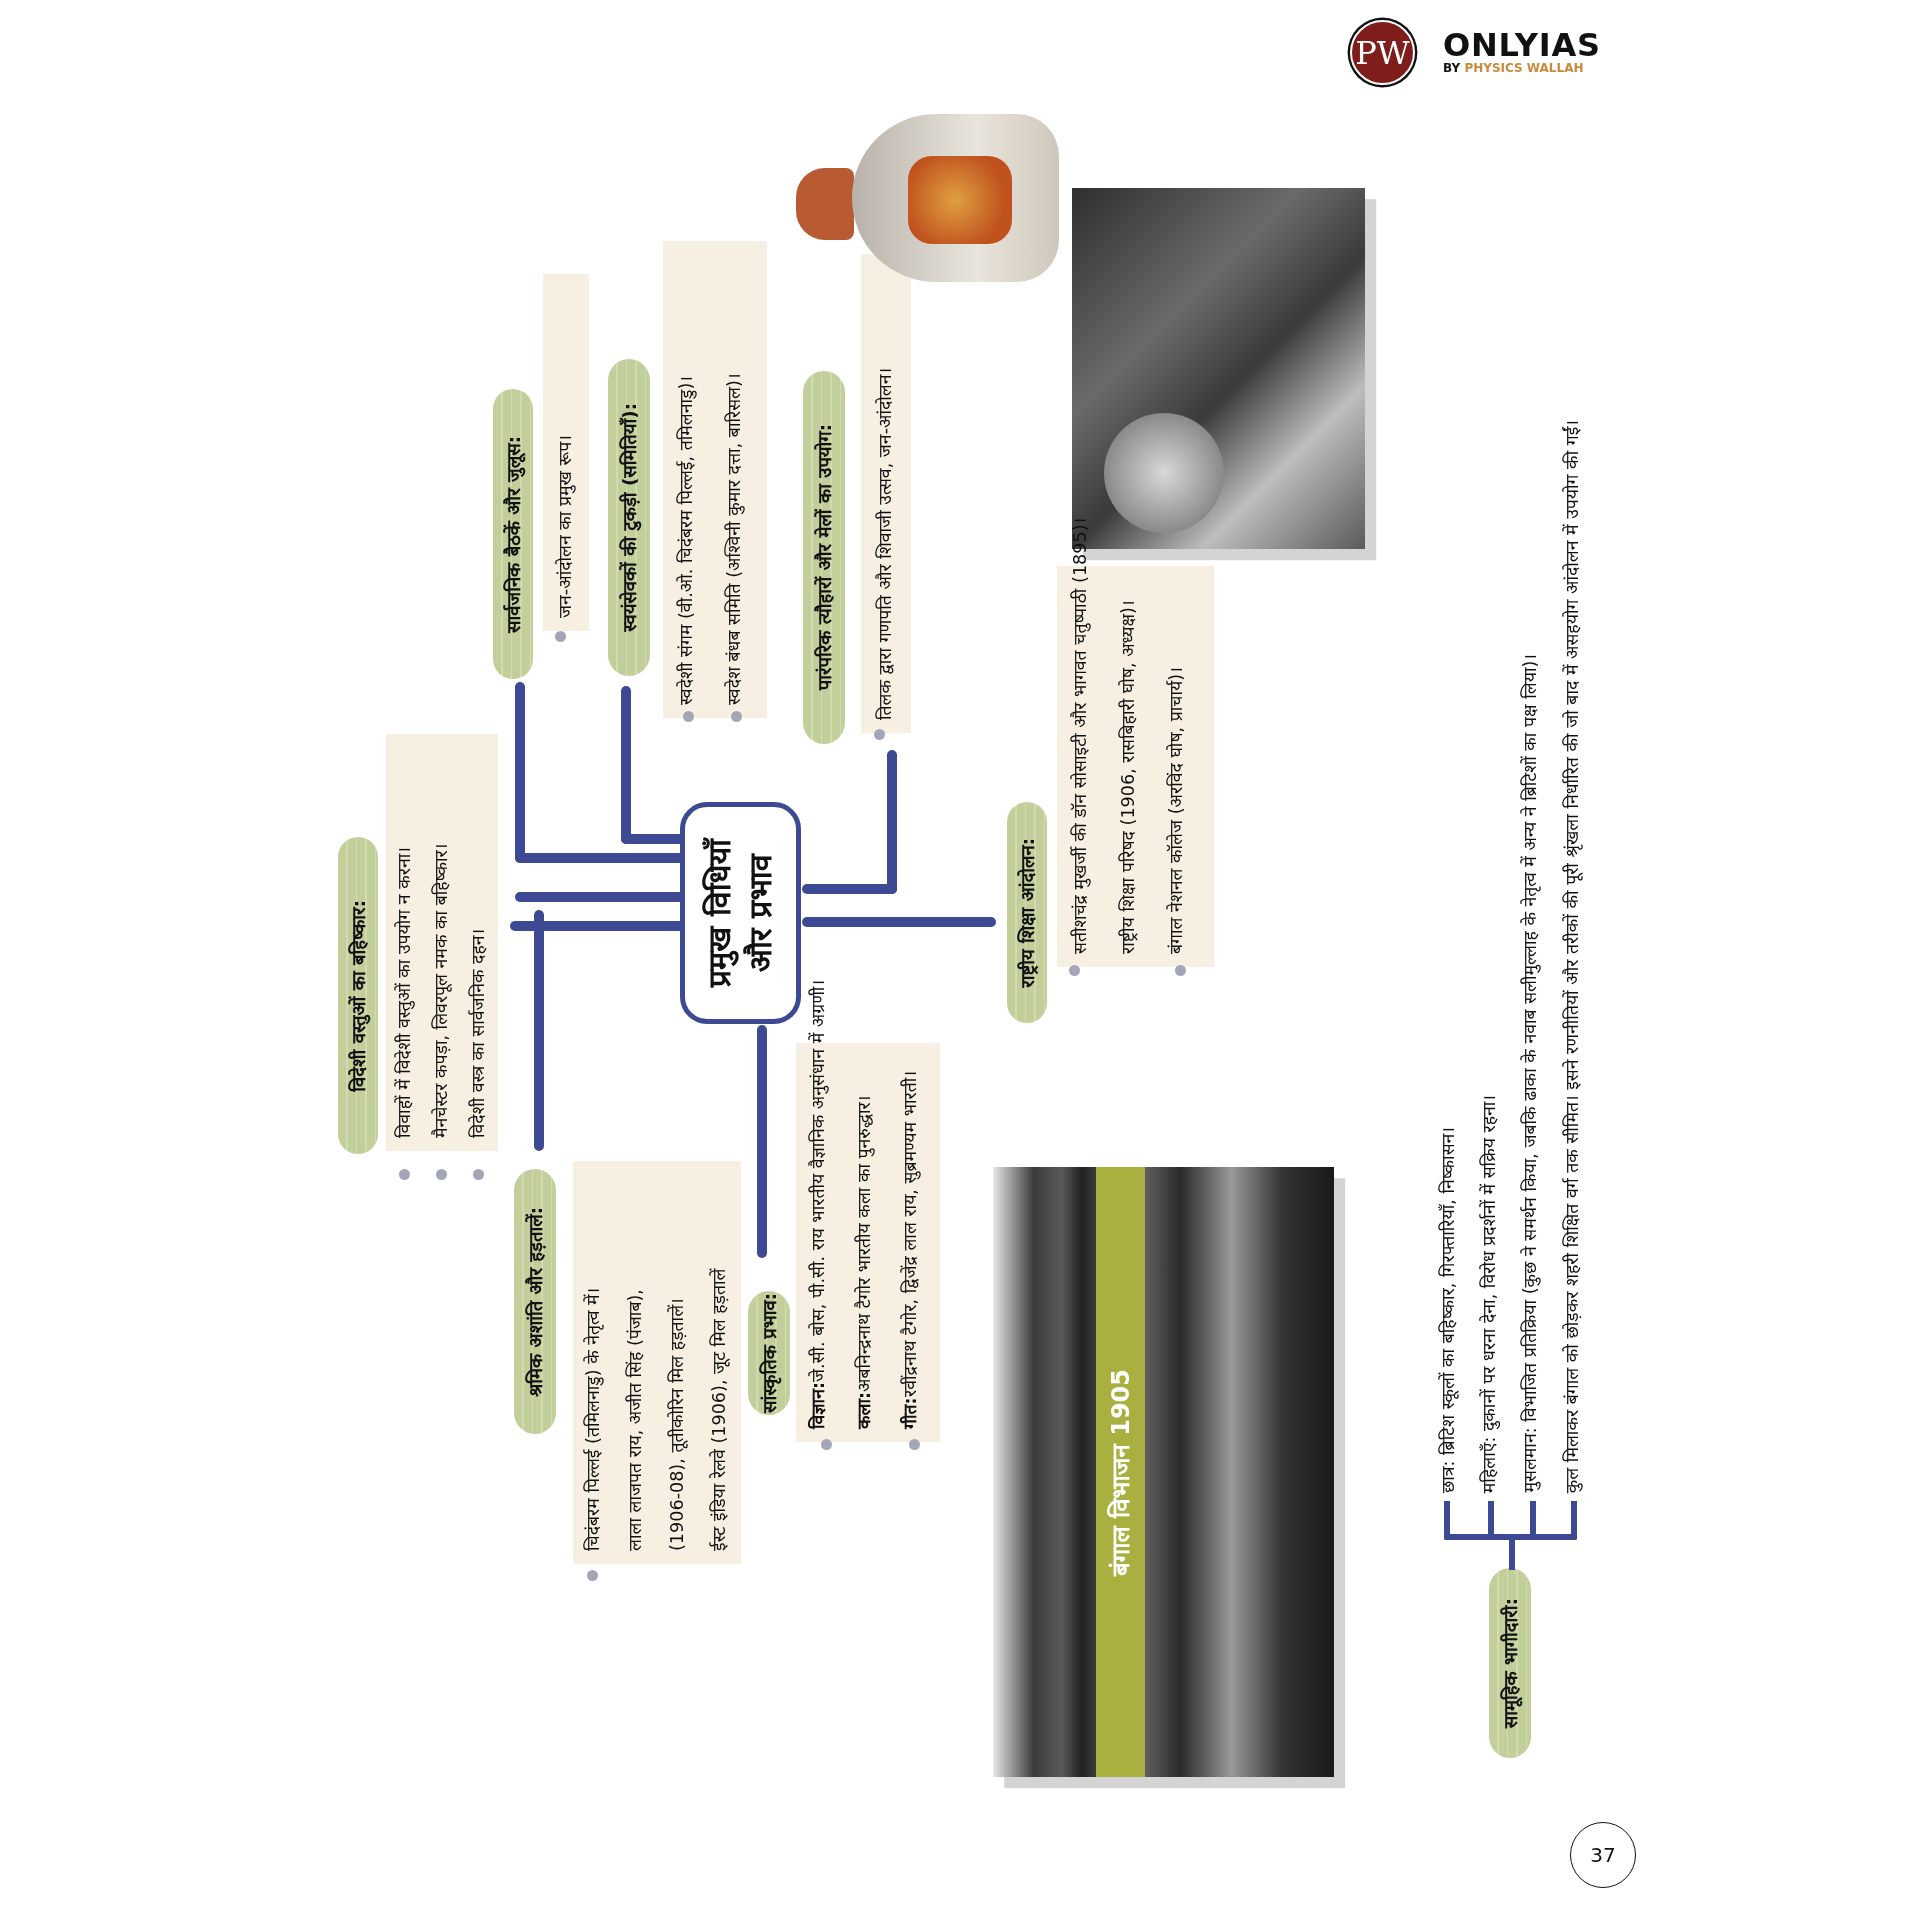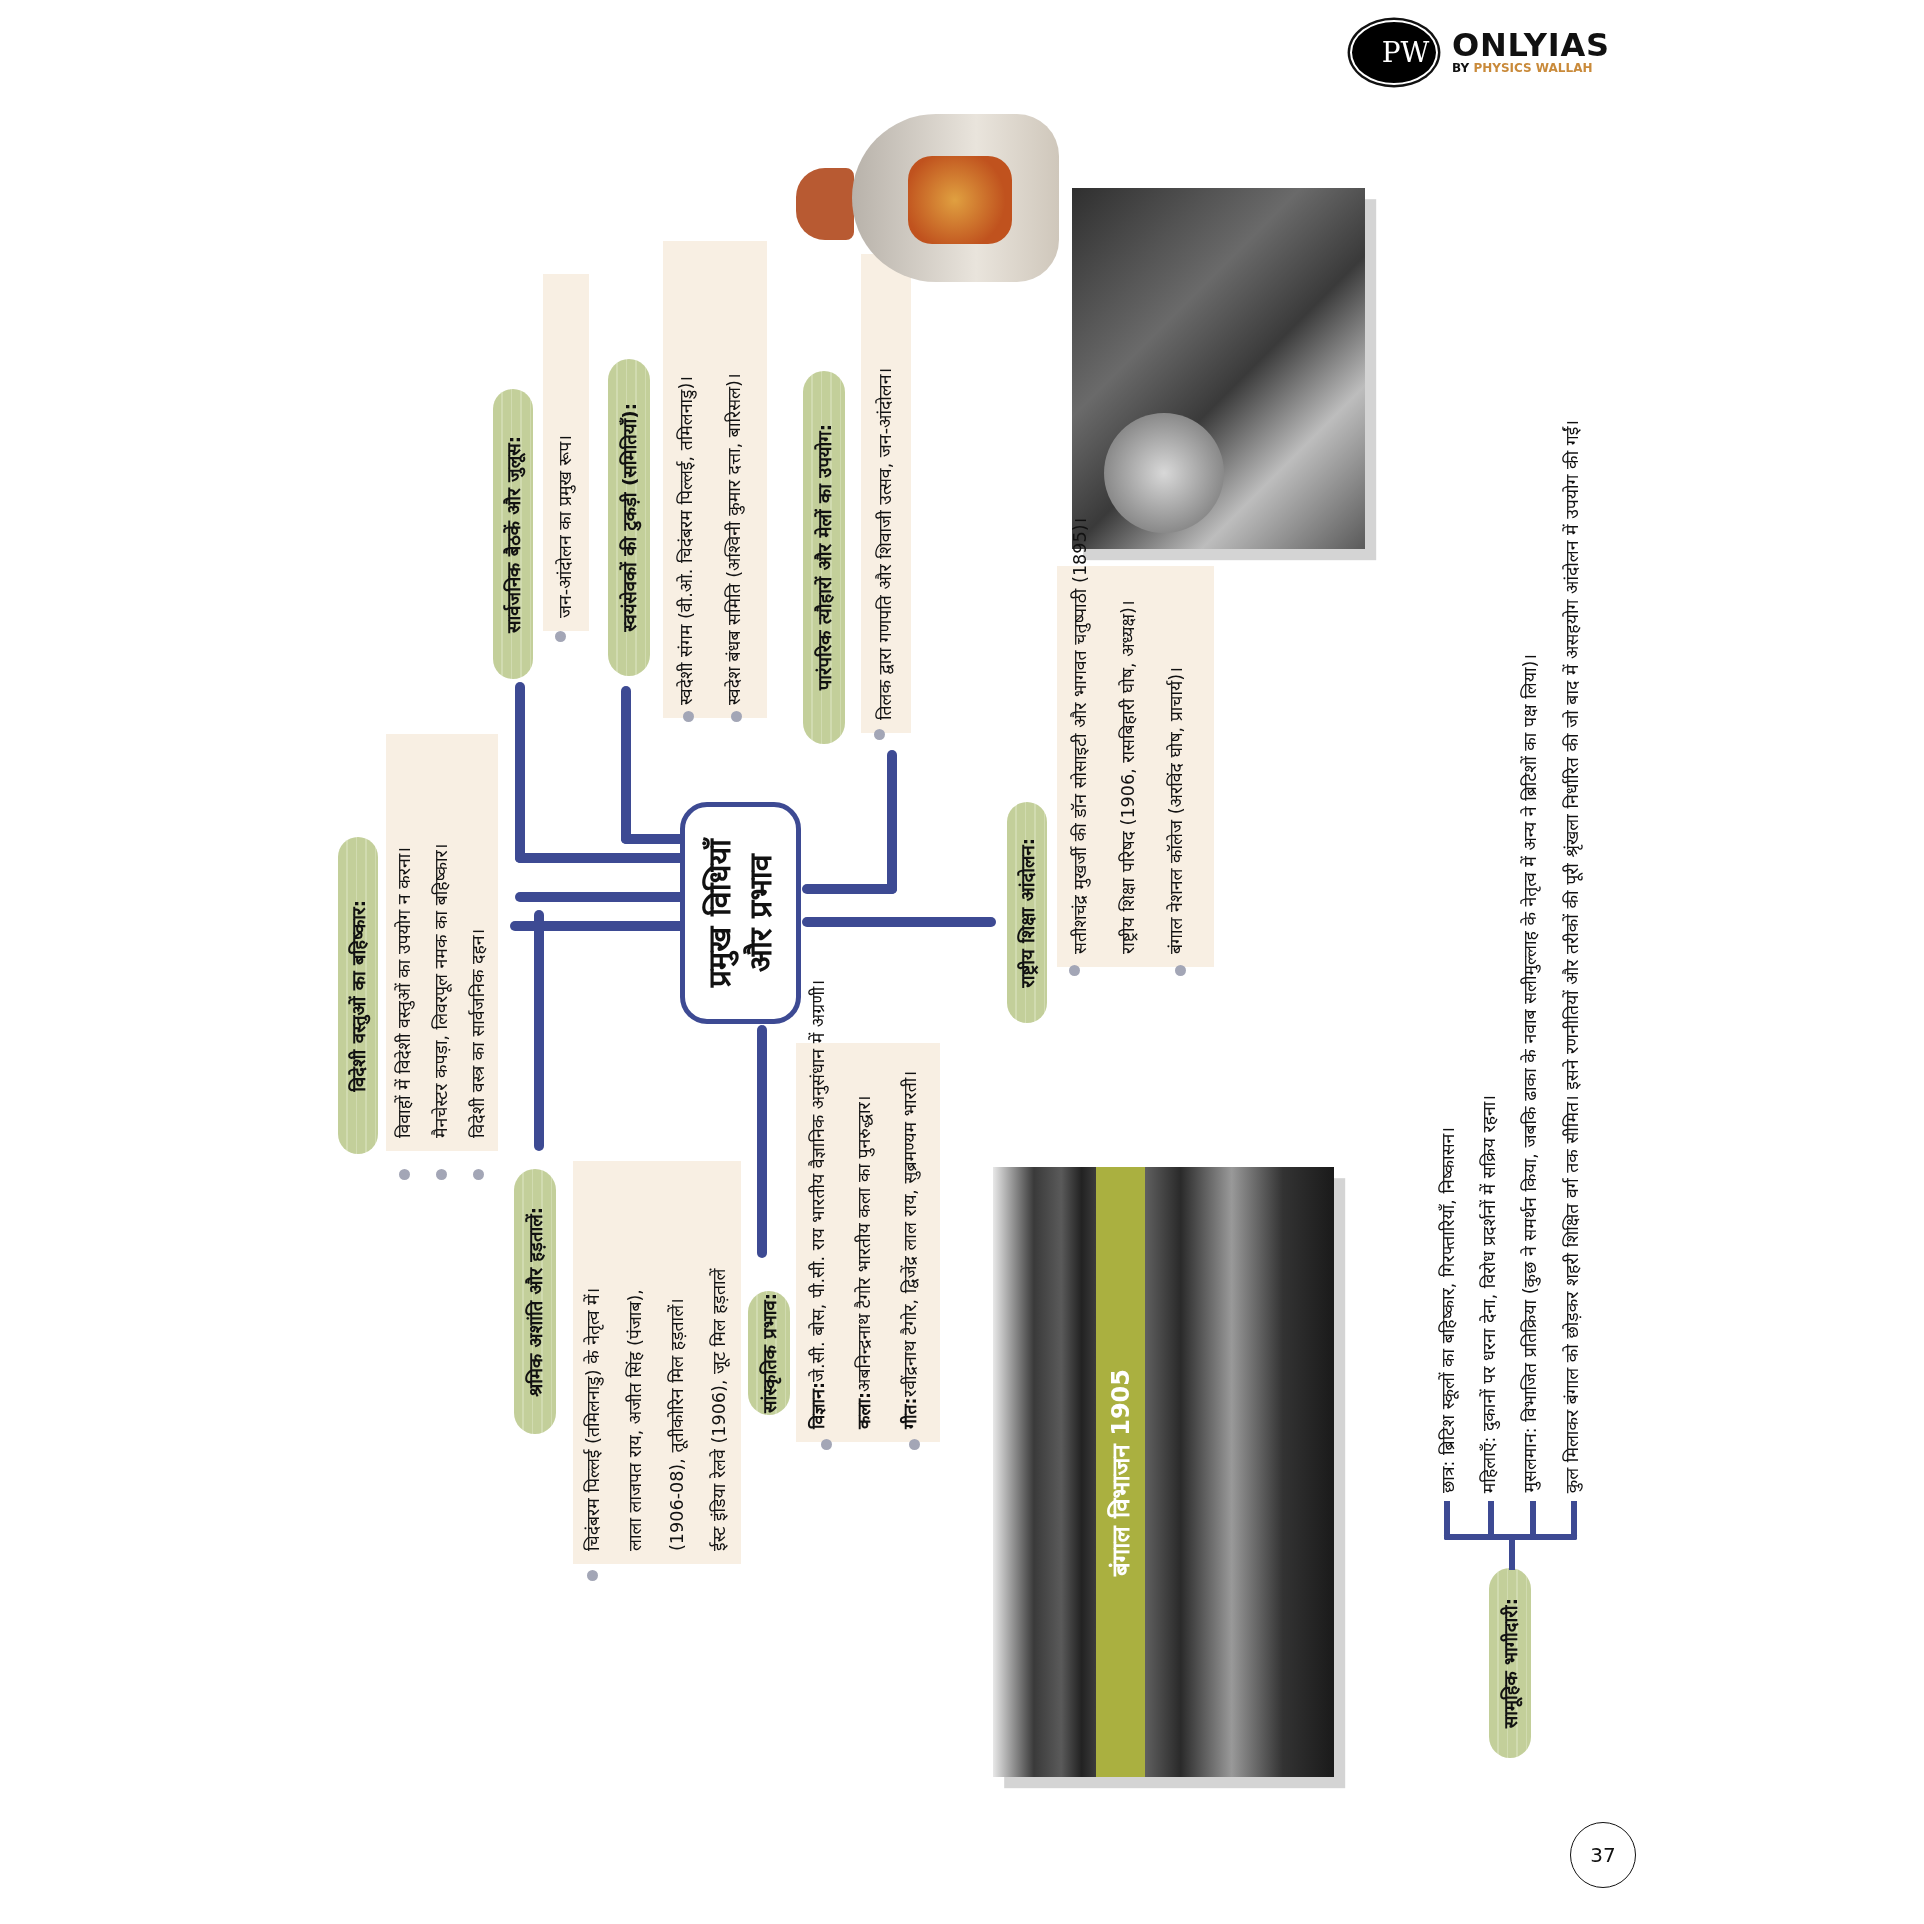--- a/index.html
+++ b/index.html
@@ -15,24 +15,24 @@
   .card .line { writing-mode:vertical-rl; transform:rotate(180deg); font-size:17.6px; line-height:1; white-space:nowrap;
                 padding:13px 0; display:flex; align-items:center; }
   .bullet { position:absolute; width:11.2px; height:11.2px; border-radius:50%; background:#a3a6b6; }
   .bar { position:absolute; background:#3d4a93; border-radius:5.6px; }
   .photo { position:absolute; box-shadow:11.2px 11.2px 0 #d4d4d4; }
   .center-box { position:absolute; border:5.6px solid #3d4a93; border-radius:27px; background:#fff;
                 display:flex; align-items:center; justify-content:center; }
   .center-box span { writing-mode:vertical-rl; transform:rotate(180deg); font-weight:bold; font-size:30.5px;
                      text-align:center; line-height:1.35; white-space:pre; }
   .logo { position:absolute; left:1350px; top:20px; display:flex; align-items:center; }
-  .logo-circle { width:61px; height:61px; border-radius:50%; background:#000000; color:#fff;
+  .logo-circle { width:61px; height:61px; border-radius:50%; background:#7f1d1d; color:#fff;
                  display:flex; align-items:center; justify-content:center; font-family:"DejaVu Serif",serif;
-                 font-size:28px; border:2.4px solid #fff; box-shadow:0 0 0 2.4px #111;padding-left:23px; }
-  .logo-text { margin-left:14px; }
+                 font-size:32px; border:2.4px solid #fff; box-shadow:0 0 0 2.4px #111; }
+  .logo-text { margin-left:28px; }
   .logo-brand { font-weight:bold; font-size:32px; letter-spacing:0.8px; color:#111; line-height:1; }
   .logo-sub { font-weight:bold; font-size:12px; color:#c98a3a; line-height:1.2; }
   .logo-sub i { color:#111; font-style:normal; }
   .page-num { position:absolute; left:1570px; top:1822px; width:64px; height:64px; border:1.6px solid #111;
               border-radius:50%; display:flex; align-items:center; justify-content:center; font-size:20px; }
 </style>
 </head>
 <body>
 
 <div class="logo">

